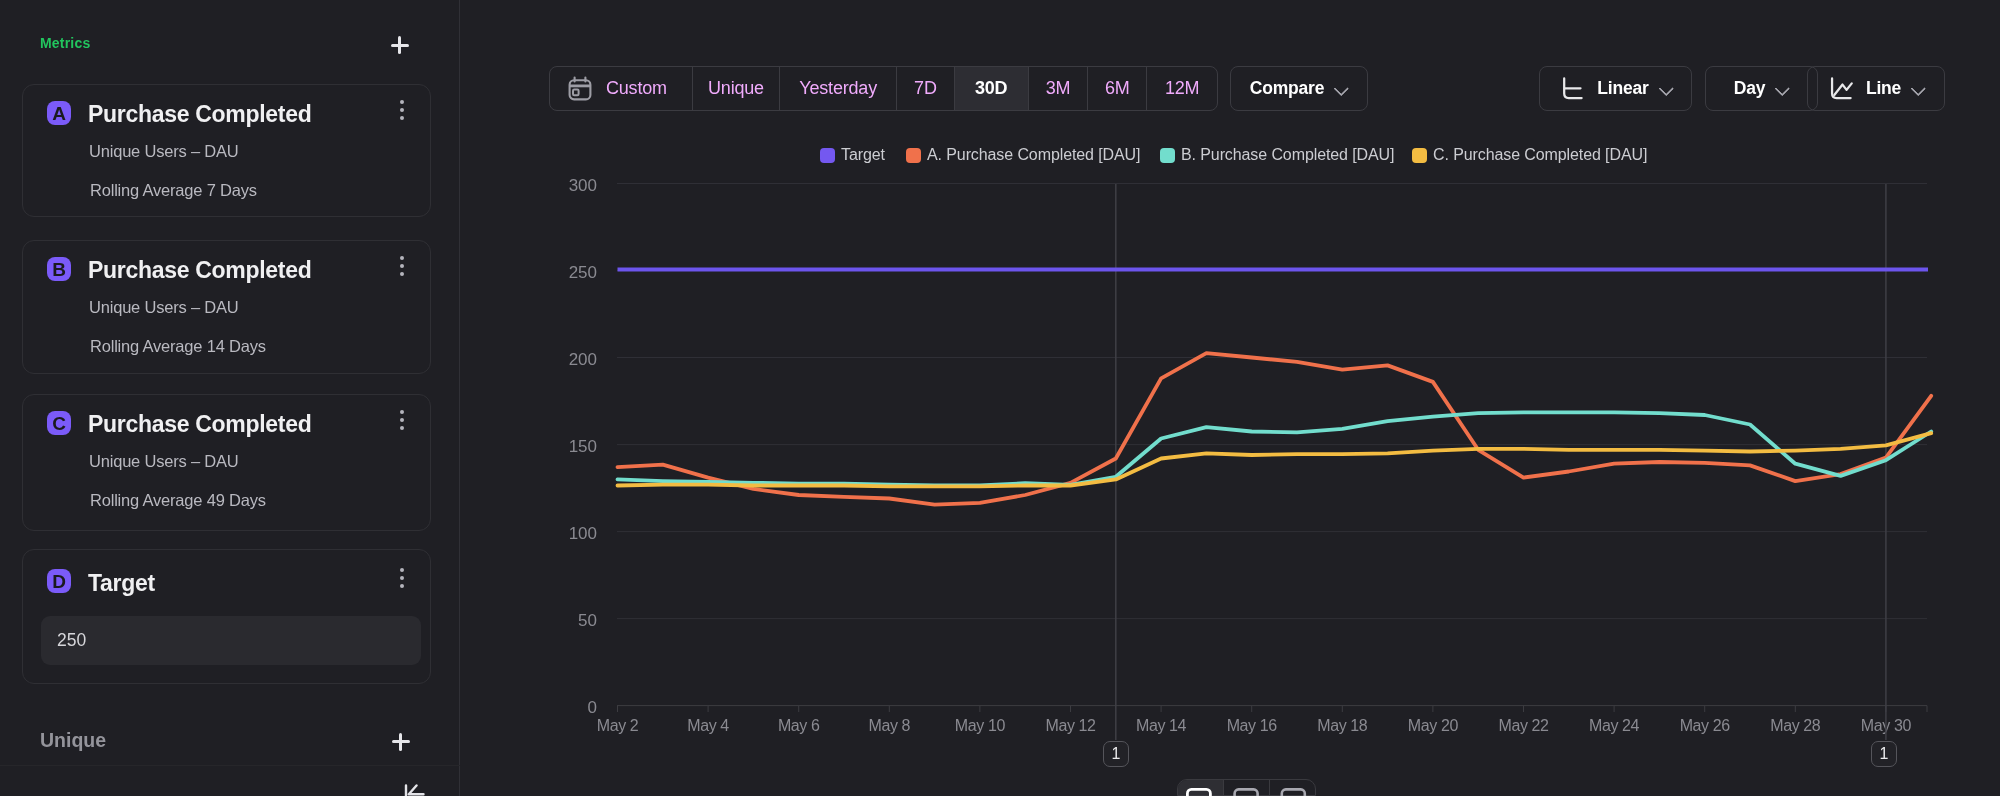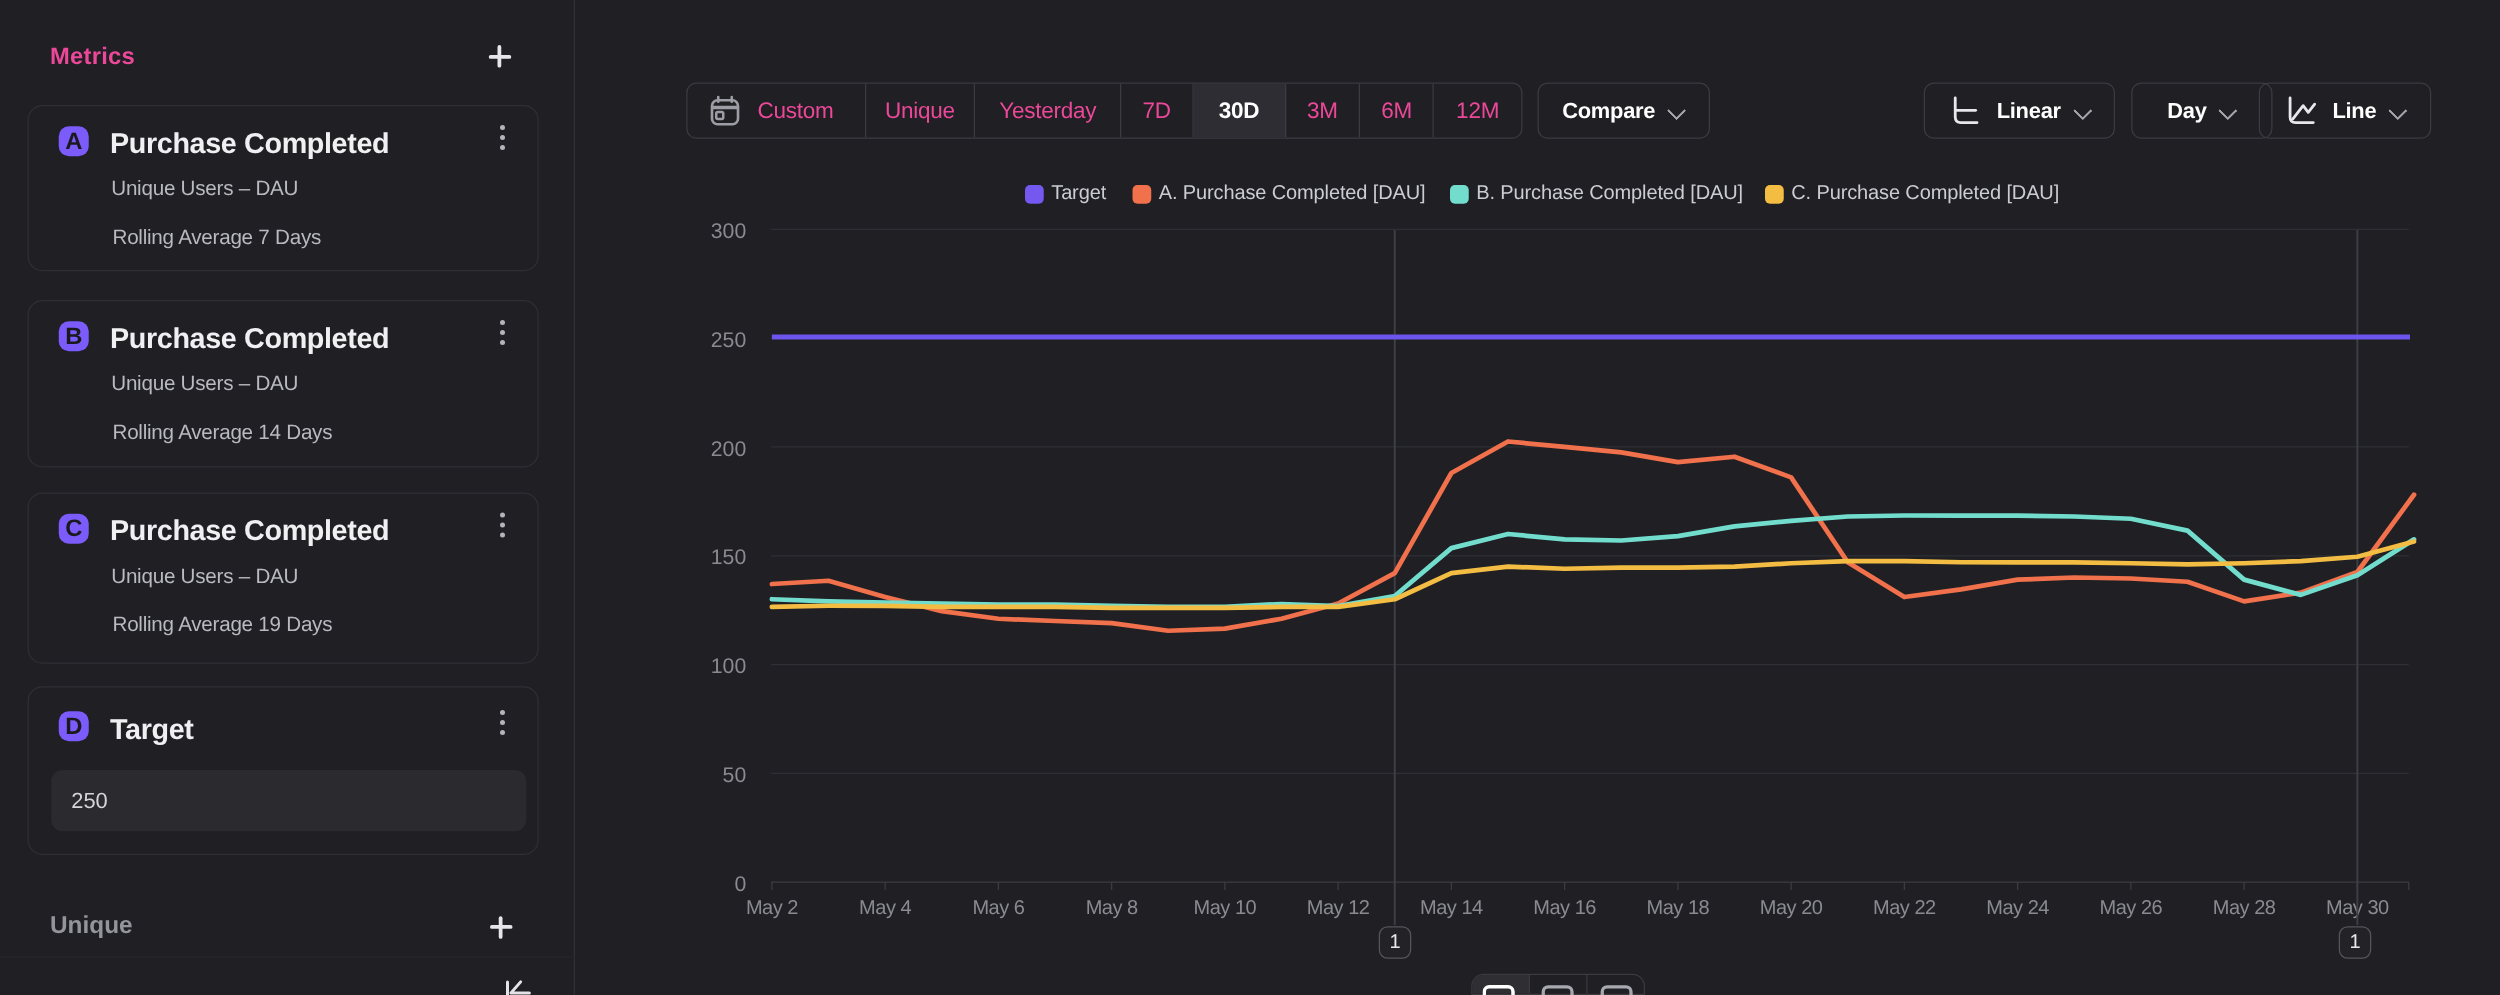--- a/index.html
+++ b/index.html
@@ -2,40 +2,40 @@
 <html><head>
 <meta charset="utf-8">
 <style>
   * { margin:0; padding:0; box-sizing:border-box; }
   html,body { width:2000px; height:796px; overflow:hidden; }
   body { background:#1f1f24; font-family:"Liberation Sans", sans-serif; position:relative; }
   .abs { position:absolute; }
 
   
   #sidebar { position:absolute; left:0; top:0; width:460px; height:796px; border-right:1px solid #303036; }
-  .sb-head { position:absolute; left:40px; top:34.5px; font-size:19px; font-weight:700; color:#ec4899; letter-spacing:.2px; }
+  .sb-head { position:absolute; left:40px; top:34.5px; font-size:14px; font-weight:700; color:#22c55e; letter-spacing:.2px; }
   .plus { position:absolute; width:18px; height:18px; }
   .plus:before, .plus:after { content:""; position:absolute; background:#e6e6ea; border-radius:2px; }
   .plus:before { left:7.5px; top:0; width:3px; height:18px; }
   .plus:after { left:0; top:7.5px; width:18px; height:3px; }
   .card { position:absolute; left:22px; width:409px; border:1px solid #2f2f34; border-radius:12px; }
   .badge { position:absolute; left:24px; top:16px; width:24px; height:24px; border-radius:8px; background:#7b5bf9; color:#1a1a1e; font-size:19px; font-weight:700; text-align:center; line-height:25px; }
   .ctitle { position:absolute; left:65px; top:16px; font-size:23px; font-weight:700; color:#f0f0f2; letter-spacing:-0.3px; }
   .cline1 { position:absolute; left:66px; top:57px; font-size:16.5px; color:#b9b9c0; letter-spacing:-0.2px; }
   .cline2 { position:absolute; left:67px; top:96px; font-size:16.5px; color:#b9b9c0; letter-spacing:-0.2px; }
   .kebab { position:absolute; right:26px; top:15px; width:4px; height:24px; }
   .kebab i { position:absolute; left:0; width:4px; height:4px; border-radius:50%; background:#b4b4bc; }
   .kebab i:nth-child(1){top:0;} .kebab i:nth-child(2){top:8px;} .kebab i:nth-child(3){top:16px;}
   #inputD { position:absolute; left:18px; top:66px; width:380px; height:49px; background:#2a2a2f; border-radius:9px; color:#d6d6da; font-size:17.5px; line-height:49px; padding-left:16px; }
   .filter-lb { position:absolute; left:40px; top:729px; font-size:19.5px; font-weight:700; color:#94949b; }
   #sb-div { position:absolute; left:0; top:765px; width:460px; height:1px; background:#26262a; }
 
   
   .seg { position:absolute; top:66px; height:45px; border:1px solid #3b3b41; border-radius:8px; display:flex; align-items:center; }
-  .seg .it { height:100%; display:flex; align-items:center; justify-content:center; color:#ec4899; font-size:18px; letter-spacing:-0.2px; border-right:1px solid #3b3b41; }
+  .seg .it { height:100%; display:flex; align-items:center; justify-content:center; color:#f0abfc; font-size:18px; letter-spacing:-0.2px; border-right:1px solid #3b3b41; }
   .seg .it:last-child { border-right:none; }
   .seg .sel { background:#2d2d33; color:#ffffff; font-weight:700; }
   .btn { position:absolute; top:66px; height:45px; }
   .btn, .btn2 { position:absolute; border:1px solid #3b3b41; border-radius:8px; display:flex; align-items:center; justify-content:center; color:#fff; font-size:17.5px; font-weight:700; letter-spacing:-0.2px; }
   .btn2 { top:66px; height:45px; }
   .chev { display:inline-block; width:13px; height:12px; margin-left:11px; position:relative; top:-2px; }
   .chev:before { content:""; position:absolute; left:1px; top:2px; width:8.5px; height:8.5px; border-right:2.3px solid #a5a5ad; border-bottom:2.3px solid #a5a5ad; transform:rotate(45deg); border-radius:1px; }
 
   
   .lg-sw { position:absolute; top:148px; width:15px; height:15px; border-radius:4px; }
@@ -78,21 +78,21 @@
         <i></i>
         <i></i>
         <i></i>
       </div>
   </div>
 
   <div class="card" style="top:394px; height:137px;">
     <div class="badge">C</div>
     <div class="ctitle">Purchase Completed</div>
     <div class="cline1">Unique Users – DAU</div>
-    <div class="cline2">Rolling Average 19 Days</div>
+    <div class="cline2">Rolling Average 49 Days</div>
     <div class="kebab">
         <i></i>
         <i></i>
         <i></i>
       </div>
   </div>
 
   <div class="card" style="top:549px; height:135px;">
     <div class="badge" style="top:19px;">D</div>
     <div class="ctitle" style="top:20px;">Target</div>

